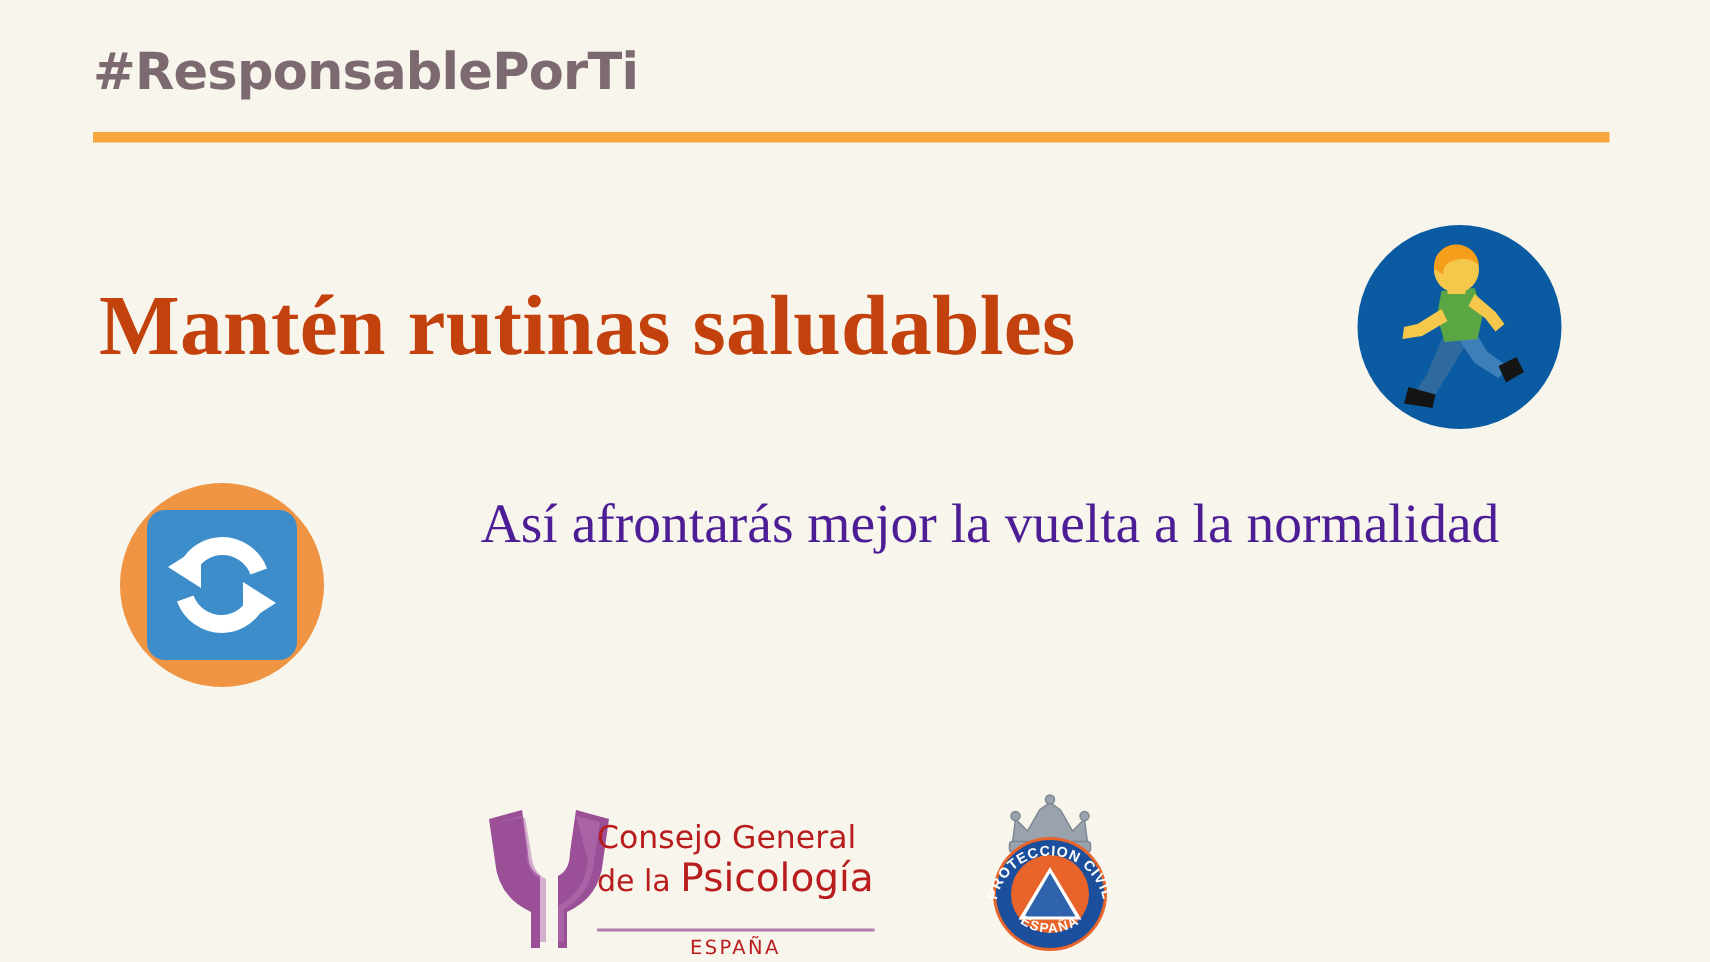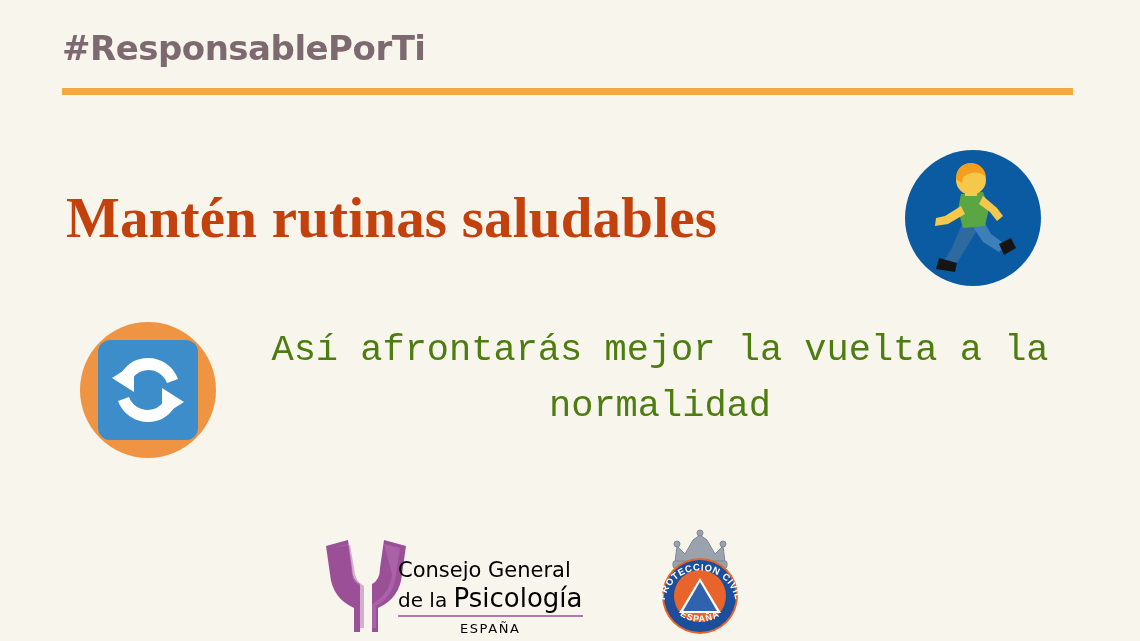--- a/index.html
+++ b/index.html
@@ -57,25 +57,25 @@
     letter-spacing: 0.2px;
   }
 
   
   .subtitle {
     position: absolute;
     left: 250px;
     top: 322px;
     width: 820px;
     text-align: center;
-    font-family: Liberation Mono, monospace;
+    font-family: Liberation Serif, serif;
     font-size: 37px;
     line-height: 56px;
     font-weight: 400;
-    color: #4d7c0f;
+    color: #4c1d95;
   }
 
   
   .runner-badge {
     position: absolute;
     left: 905px;
     top: 150px;
     width: 136px;
     height: 136px;
     border-radius: 50%;
@@ -115,35 +115,35 @@
   .logo-psicologia .psi-mark {
     position: absolute;
     left: 0px;
     top: 0px;
     width: 86px;
     height: 108px;
   }
   .logo-psicologia .psi-text {
     position: absolute;
     left: 76px;
-    top: 30px;
-    color: #000000;
+    top: 18px;
+    color: #b91c1c;
     font-family: "DejaVu Sans", sans-serif;
   }
   .psi-line1 {
     font-size: 21px;
     line-height: 25px;
     white-space: nowrap;
   }
   .psi-line2 {
     font-size: 26px;
     line-height: 30px;
     white-space: nowrap;
     border-bottom: 2px solid #b37ab0;
-    padding-bottom: 0;
+    padding-bottom: 17px;
   }
   .psi-line2 .small { font-size: 20px; }
   .psi-line3 {
     font-size: 13px;
     letter-spacing: 1.6px;
     text-align: center;
     margin-top: 4px;
     white-space: nowrap;
   }
 

